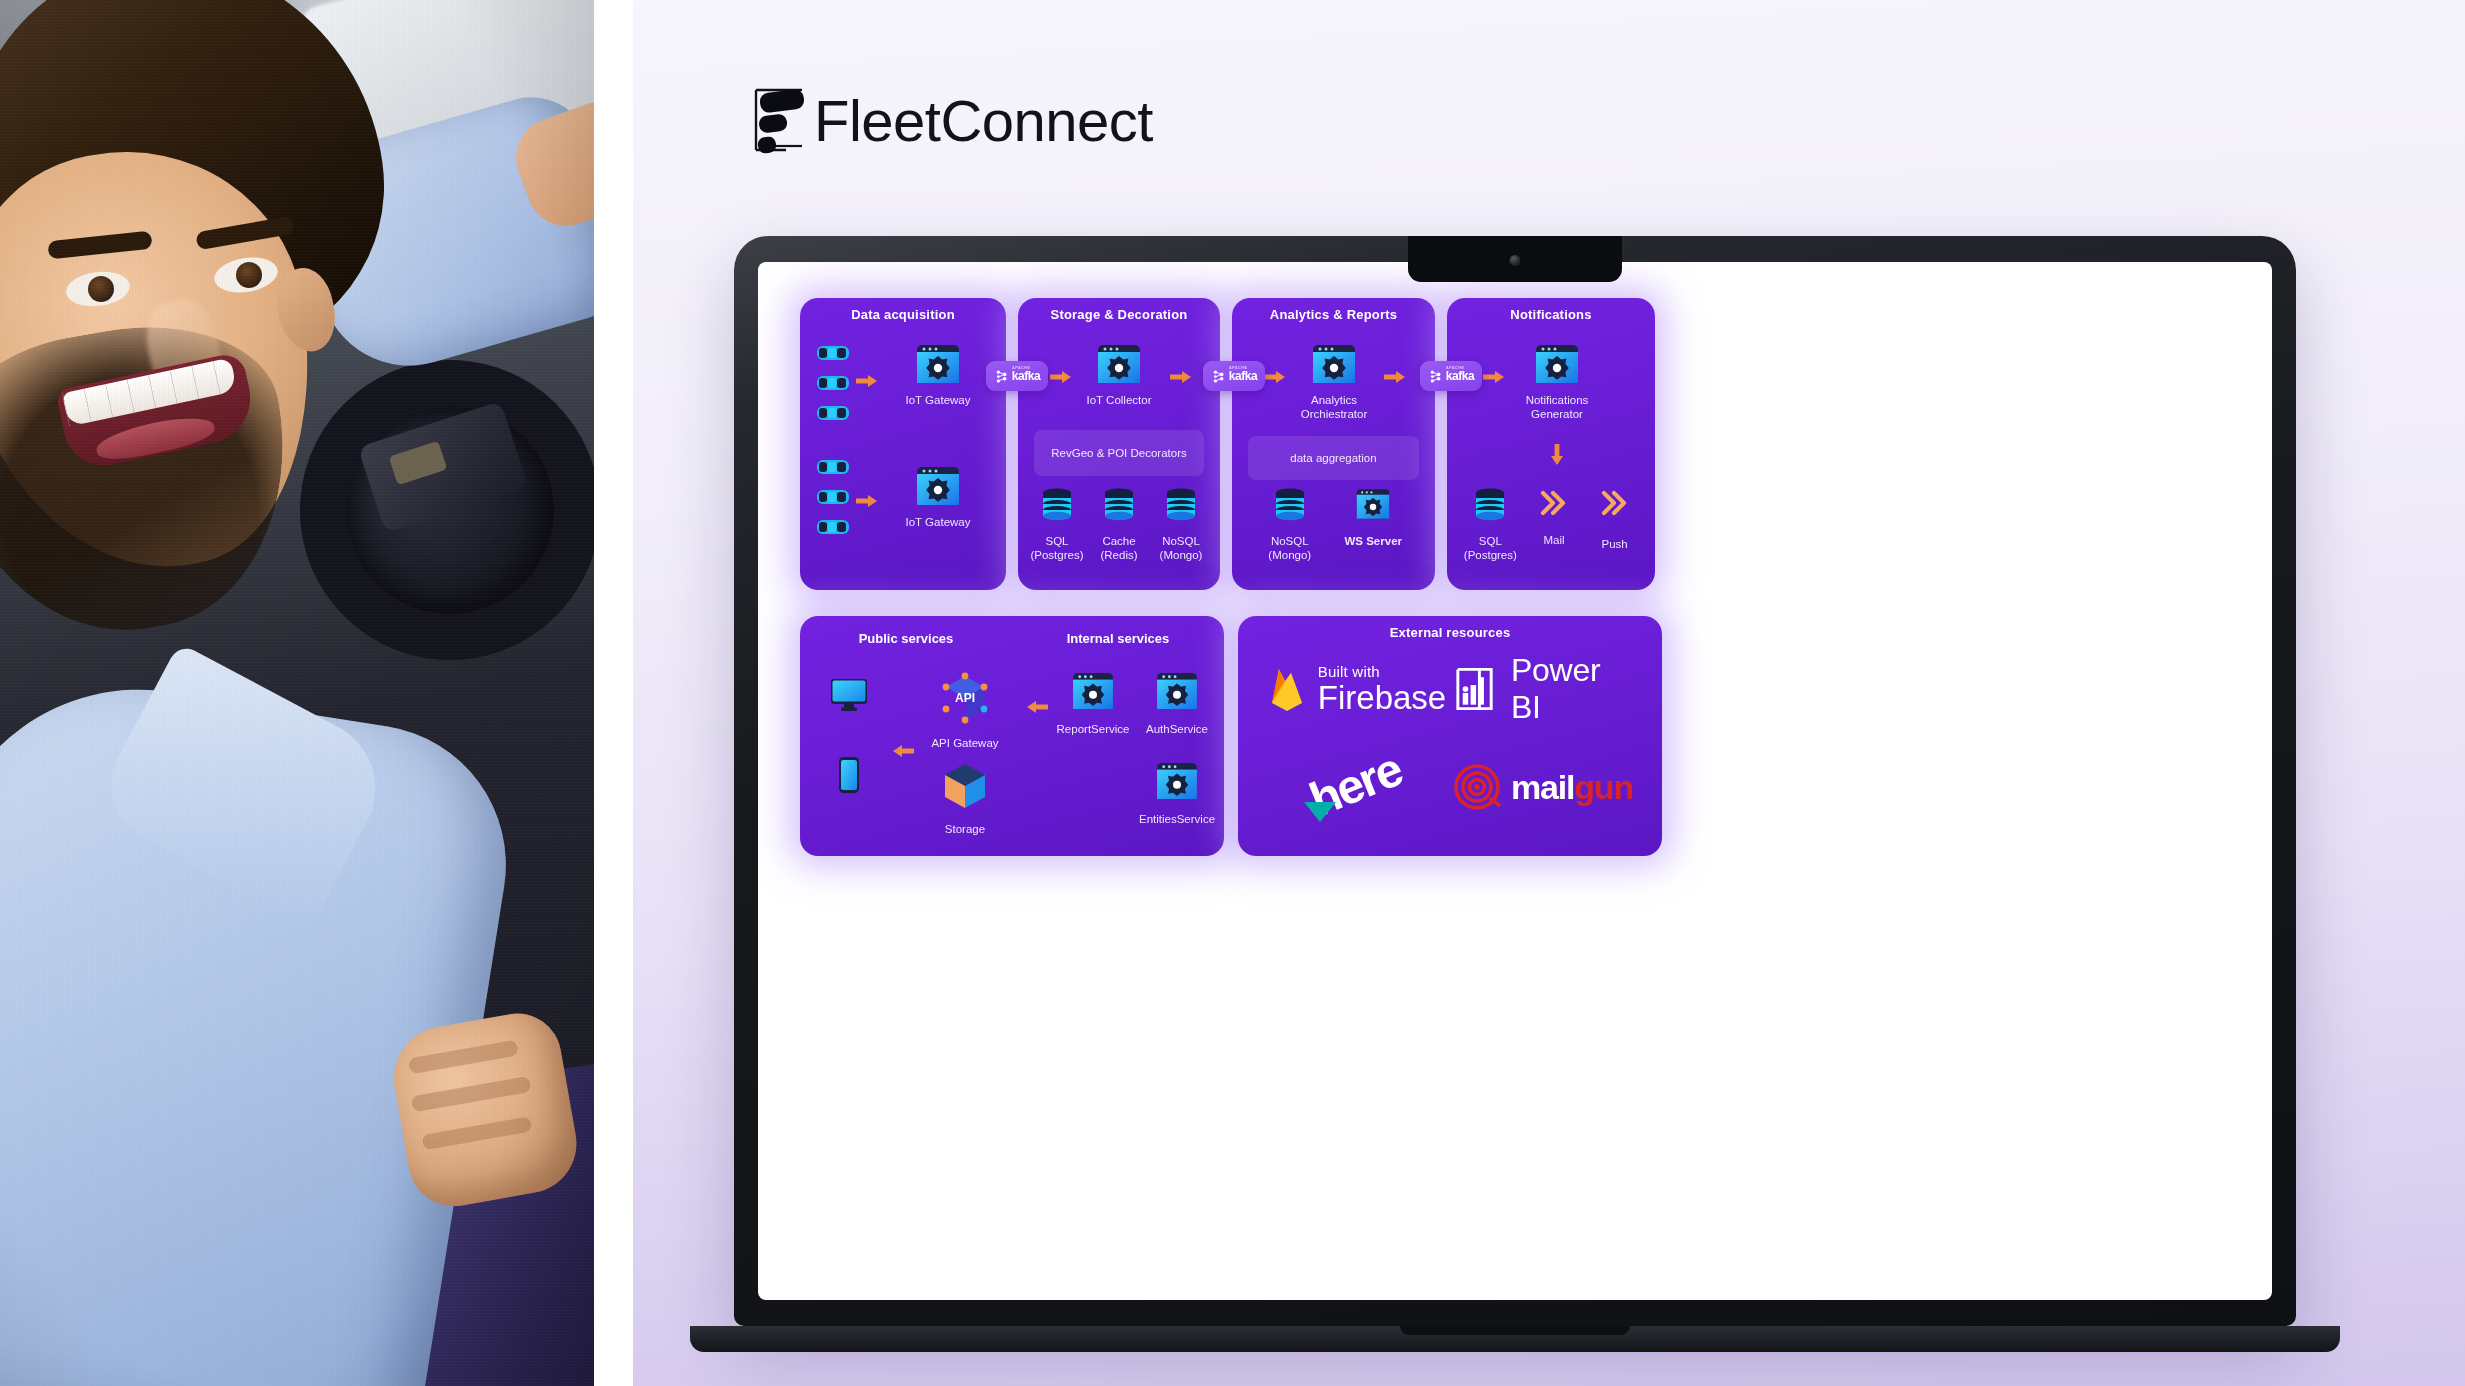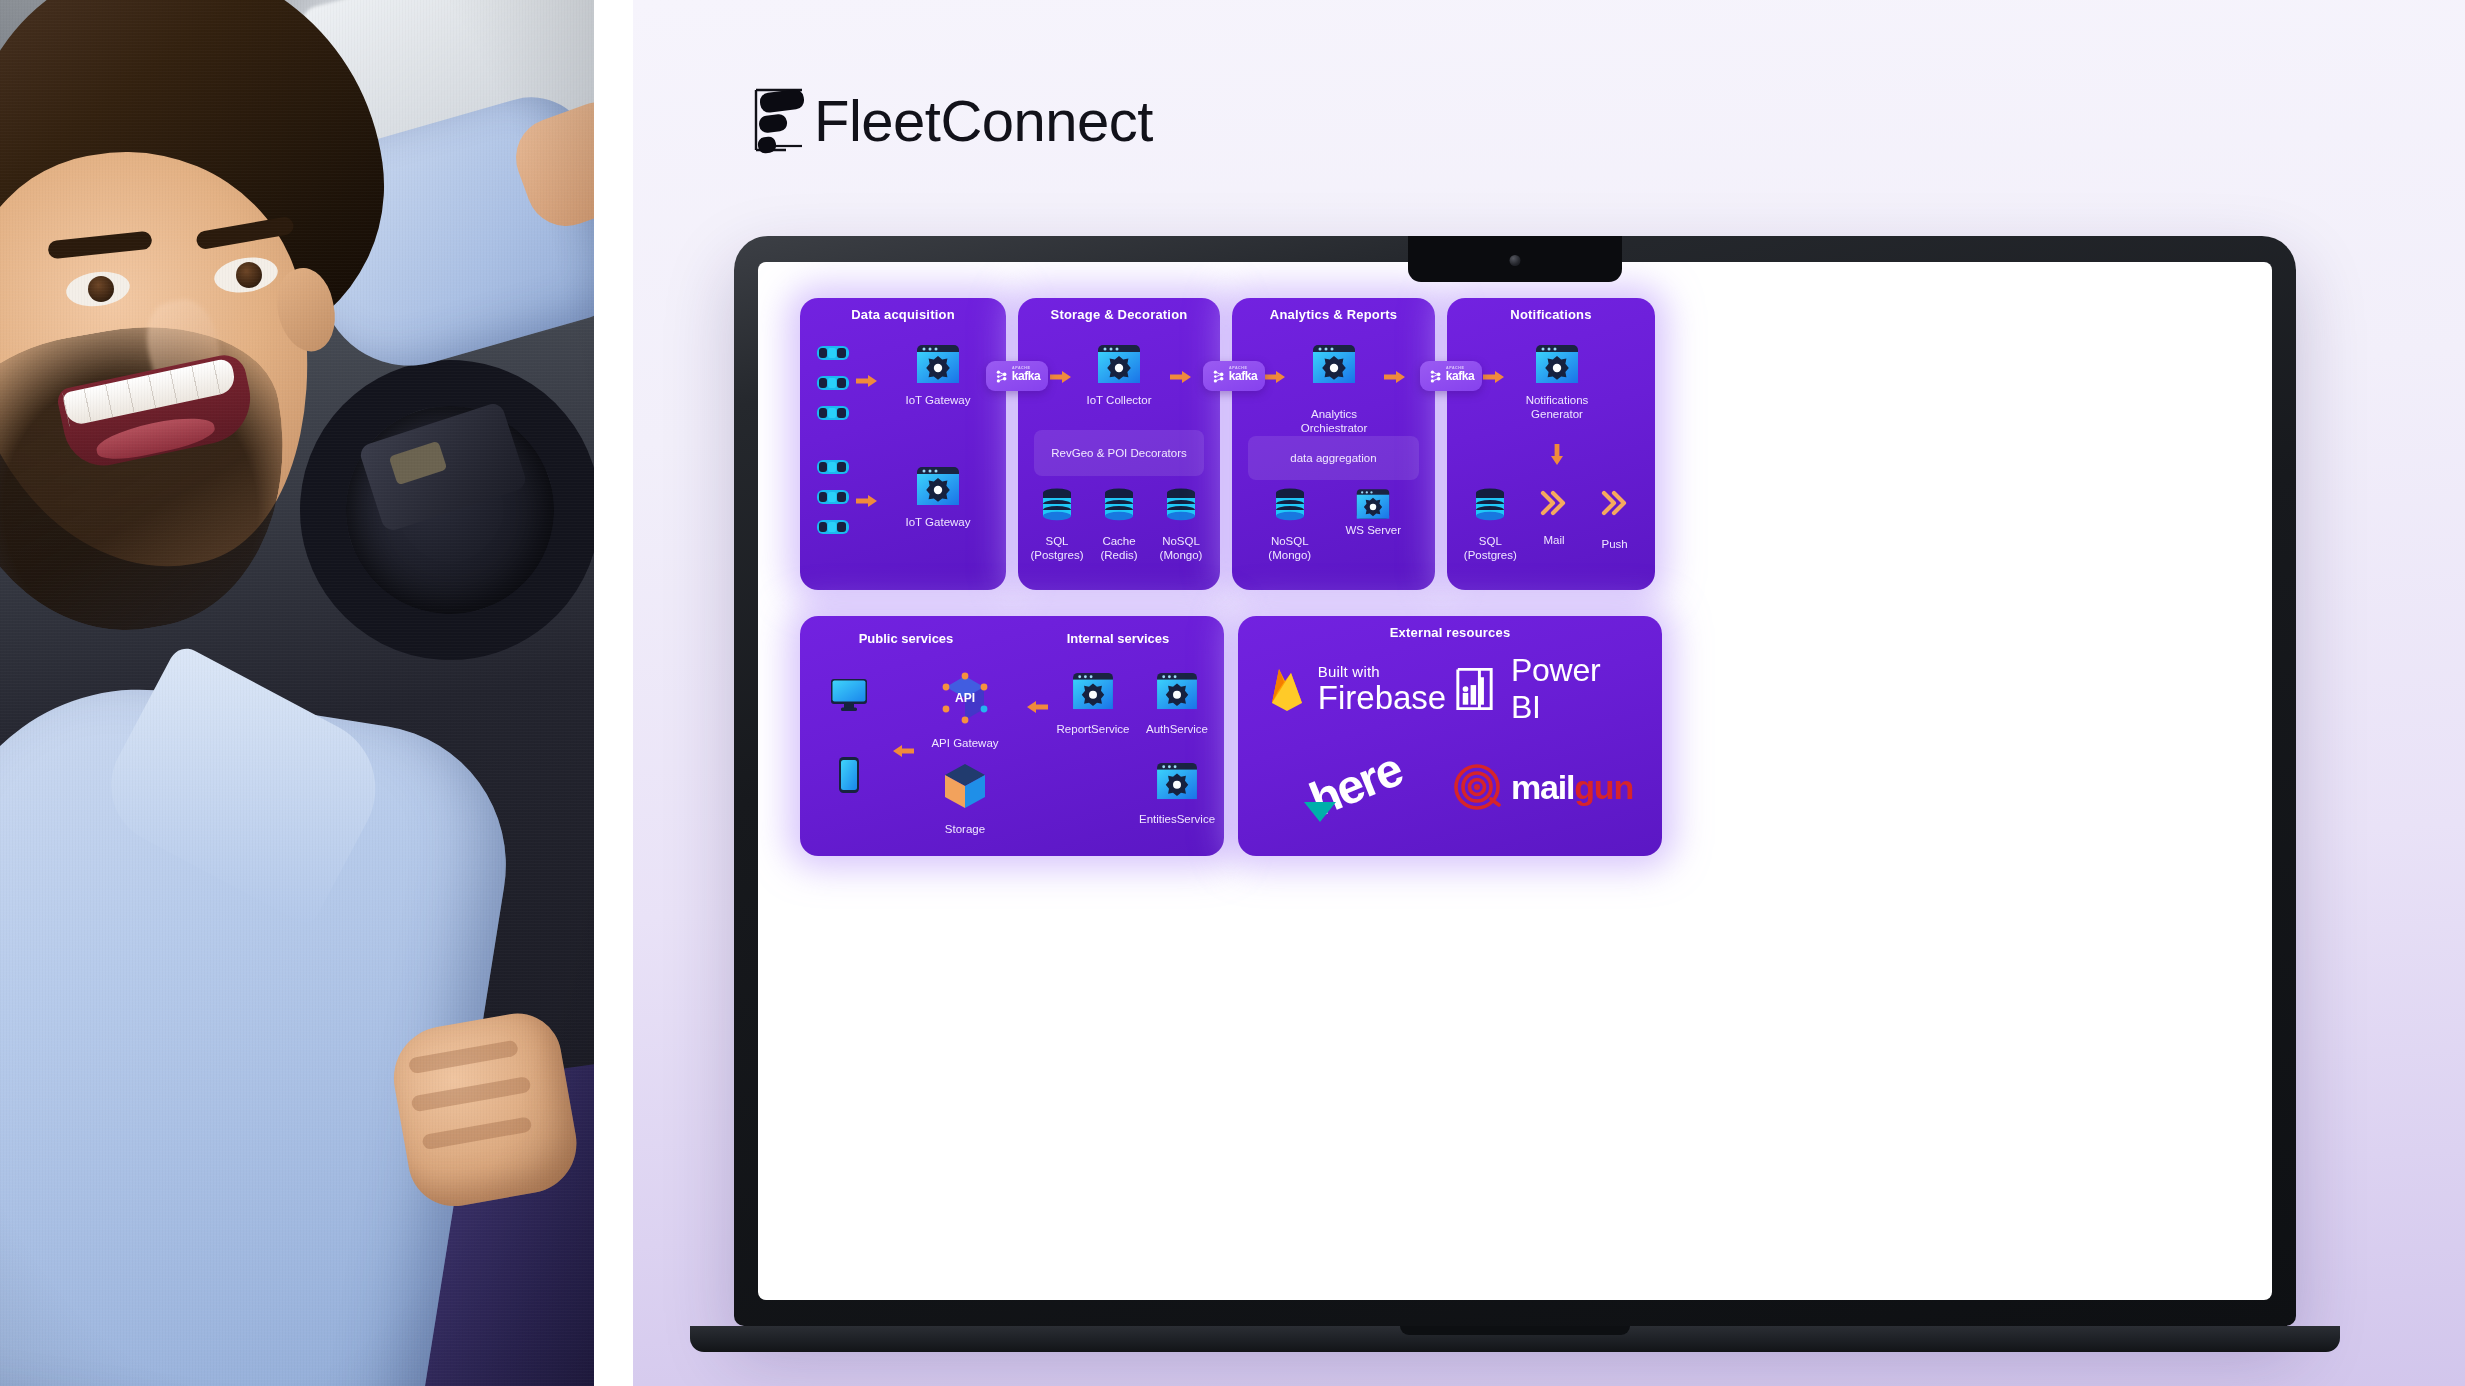--- a/index.html
+++ b/index.html
@@ -558,21 +558,21 @@
                       <circle cx="20" cy="5" r="1.5" fill="#9fd9f5"></circle>
                     <path d="M22 12 l4.2 3.4 5.2-.9 -1 5.2 3.4 4.2 -3.4 4.2 1 5.2 -5.2-.9 -4.2 3.4 -4.2-3.4 -5.2.9 1-5.2 -3.4-4.2 3.4-4.2 -1-5.2 5.2.9z" fill="#16213f"></path>
                     <circle cx="22" cy="24" r="4.2" fill="#fbfdff"></circle>
                     <defs>
                         <linearGradient id="gsvc4" x1="0" y1="0" x2="1" y2="1">
                           <stop offset="0" stop-color="#3ad0fb"></stop>
                           <stop offset="1" stop-color="#1a73e8"></stop>
                         </linearGradient>
                       </defs>
                   </svg>
-                  <div class="svc-label" style="margin-top:24px;">Analytics</div>
+                  <div class="svc-label" style="margin-top:10px;">Analytics</div>
                   <div class="svc-label">Orchiestrator</div>
                 </div>
                 <svg class="arw" width="22" height="14" viewBox="0 0 22 14" style="position:absolute;left:152px;top:72px;">
                     <path d="M0 4.6h12V1l9 6-9 6V9.4H0z" fill="#f08a3c"></path>
                   </svg>
 
                 <div class="band" style="position:absolute;left:8px;right:8px;top:138px;height:44px;">data aggregation</div>
 
                 <div style="position:absolute;left:0;right:0;top:190px;display:flex;justify-content:space-around;padding:0 18px;">
                   <div style="text-align:center;width:62px;">
@@ -598,21 +598,21 @@
                         <circle cx="20" cy="5" r="1.5" fill="#9fd9f5"></circle>
                       <path d="M22 12 l4.2 3.4 5.2-.9 -1 5.2 3.4 4.2 -3.4 4.2 1 5.2 -5.2-.9 -4.2 3.4 -4.2-3.4 -5.2.9 1-5.2 -3.4-4.2 3.4-4.2 -1-5.2 5.2.9z" fill="#16213f"></path>
                       <circle cx="22" cy="24" r="4.2" fill="#fbfdff"></circle>
                       <defs>
                           <linearGradient id="gsvc5" x1="0" y1="0" x2="1" y2="1">
                             <stop offset="0" stop-color="#3ad0fb"></stop>
                             <stop offset="1" stop-color="#1a73e8"></stop>
                           </linearGradient>
                         </defs>
                     </svg>
-                    <div class="svc-label" style="">WS Server</div>
+                    <div class="svc-label" style="margin-top:11px;font-weight:bold;">WS Server</div>
                   </div>
                 </div>
               </div>
 
               <div class="panel p-not">
                 <div class="panel-title">Notifications</div>
                 <svg class="arw" width="22" height="14" viewBox="0 0 22 14" style="position:absolute;left:36px;top:72px;">
                     <path d="M0 4.6h12V1l9 6-9 6V9.4H0z" fill="#f08a3c"></path>
                   </svg>
                 <div style="position:absolute;left:62px;top:46px;width:96px;text-align:center;">

